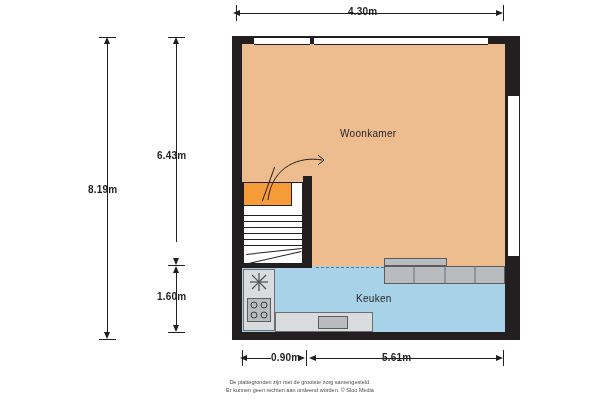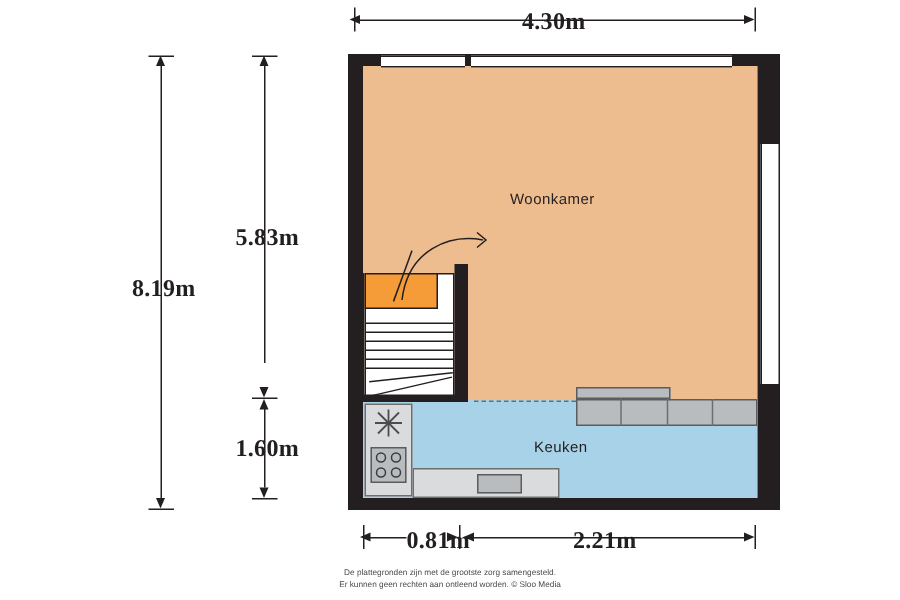--- a/index.html
+++ b/index.html
@@ -15,26 +15,25 @@
   }
   #stage {
     position: relative;
     width: 600px;
     height: 400px;
   }
 
   
   .dim-label {
     position: absolute;
-    font-size: 16px;
+    font-size: 10px;
     font-weight: bold;
     color: #231f20;
     white-space: nowrap;
     letter-spacing: .2px;
-    font-family: Liberation Serif, serif;
   }
   .room-label {
     position: absolute;
     font-size: 10px;
     color: #231f20;
     white-space: nowrap;
     letter-spacing: .3px;
   }
 
   
@@ -184,40 +183,40 @@
   <div class="arr arr-down" style="left:104px; top:332px;"></div>
   <div class="tick-h" style="left:99px; top:37px; width:17px;"></div>
   <div class="tick-h" style="left:99px; top:339px; width:17px;"></div>
   <div class="dim-label" style="left:88px; top:184px;">8.19m</div>
 
   <div class="vline" style="left:176px; top:44px; height:198px;"></div>
   <div class="arr arr-up" style="left:173px; top:37px;"></div>
   <div class="arr arr-down" style="left:173px; top:258px;"></div>
   <div class="tick-h" style="left:168px; top:37px; width:17px;"></div>
   <div class="tick-h" style="left:168px; top:265px; width:17px;"></div>
-  <div class="dim-label" style="left:157px; top:150px;">5.83m</div>
+  <div class="dim-label" style="left:157px; top:150px;">6.43m</div>
 
   <div class="vline" style="left:176px; top:272px; height:53px;"></div>
   <div class="arr arr-up" style="left:173px; top:266px;"></div>
   <div class="arr arr-down" style="left:173px; top:325px;"></div>
   <div class="tick-h" style="left:168px; top:332px; width:17px;"></div>
   <div class="dim-label" style="left:157px; top:291px;">1.60m</div>
 
   <div class="hline" style="left:246px; top:358px; width:25px;"></div>
   <div class="arr arr-left" style="left:240px; top:354.5px;"></div>
   <div class="arr arr-right" style="left:298px; top:354.5px;"></div>
   <div class="tick-v" style="left:242px; top:350px; height:16px;"></div>
   <div class="tick-v" style="left:306px; top:350px; height:16px;"></div>
-  <div class="dim-label" style="left:271px; top:352px;">0.81m</div>
+  <div class="dim-label" style="left:271px; top:352px;">0.90m</div>
 
   <div class="hline" style="left:311px; top:358px; width:185px;"></div>
   <div class="arr arr-left" style="left:309px; top:354.5px;"></div>
   <div class="arr arr-right" style="left:496px; top:354.5px;"></div>
   <div class="tick-v" style="left:503px; top:350px; height:16px;"></div>
-  <div class="dim-label" style="left:382px; top:352px;">2.21m</div>
+  <div class="dim-label" style="left:382px; top:352px;">5.61m</div>
 
   <div id="plan">
 
     <div class="livingroom" style="left:10px; top:8px; width:263px; height:222px;"></div>
     <div class="kitchen" style="left:10px; top:230px; width:263px; height:66px;"></div>
 
     <div class="wall" style="left:0px; top:0px; width:288px; height:8px;"></div>
     <div class="wall" style="left:0px; top:296px; width:288px; height:8px;"></div>
     <div class="wall" style="left:0px; top:0px; width:10px; height:304px;"></div>
     <div class="wall" style="left:273px; top:0px; width:15px; height:304px;"></div>

